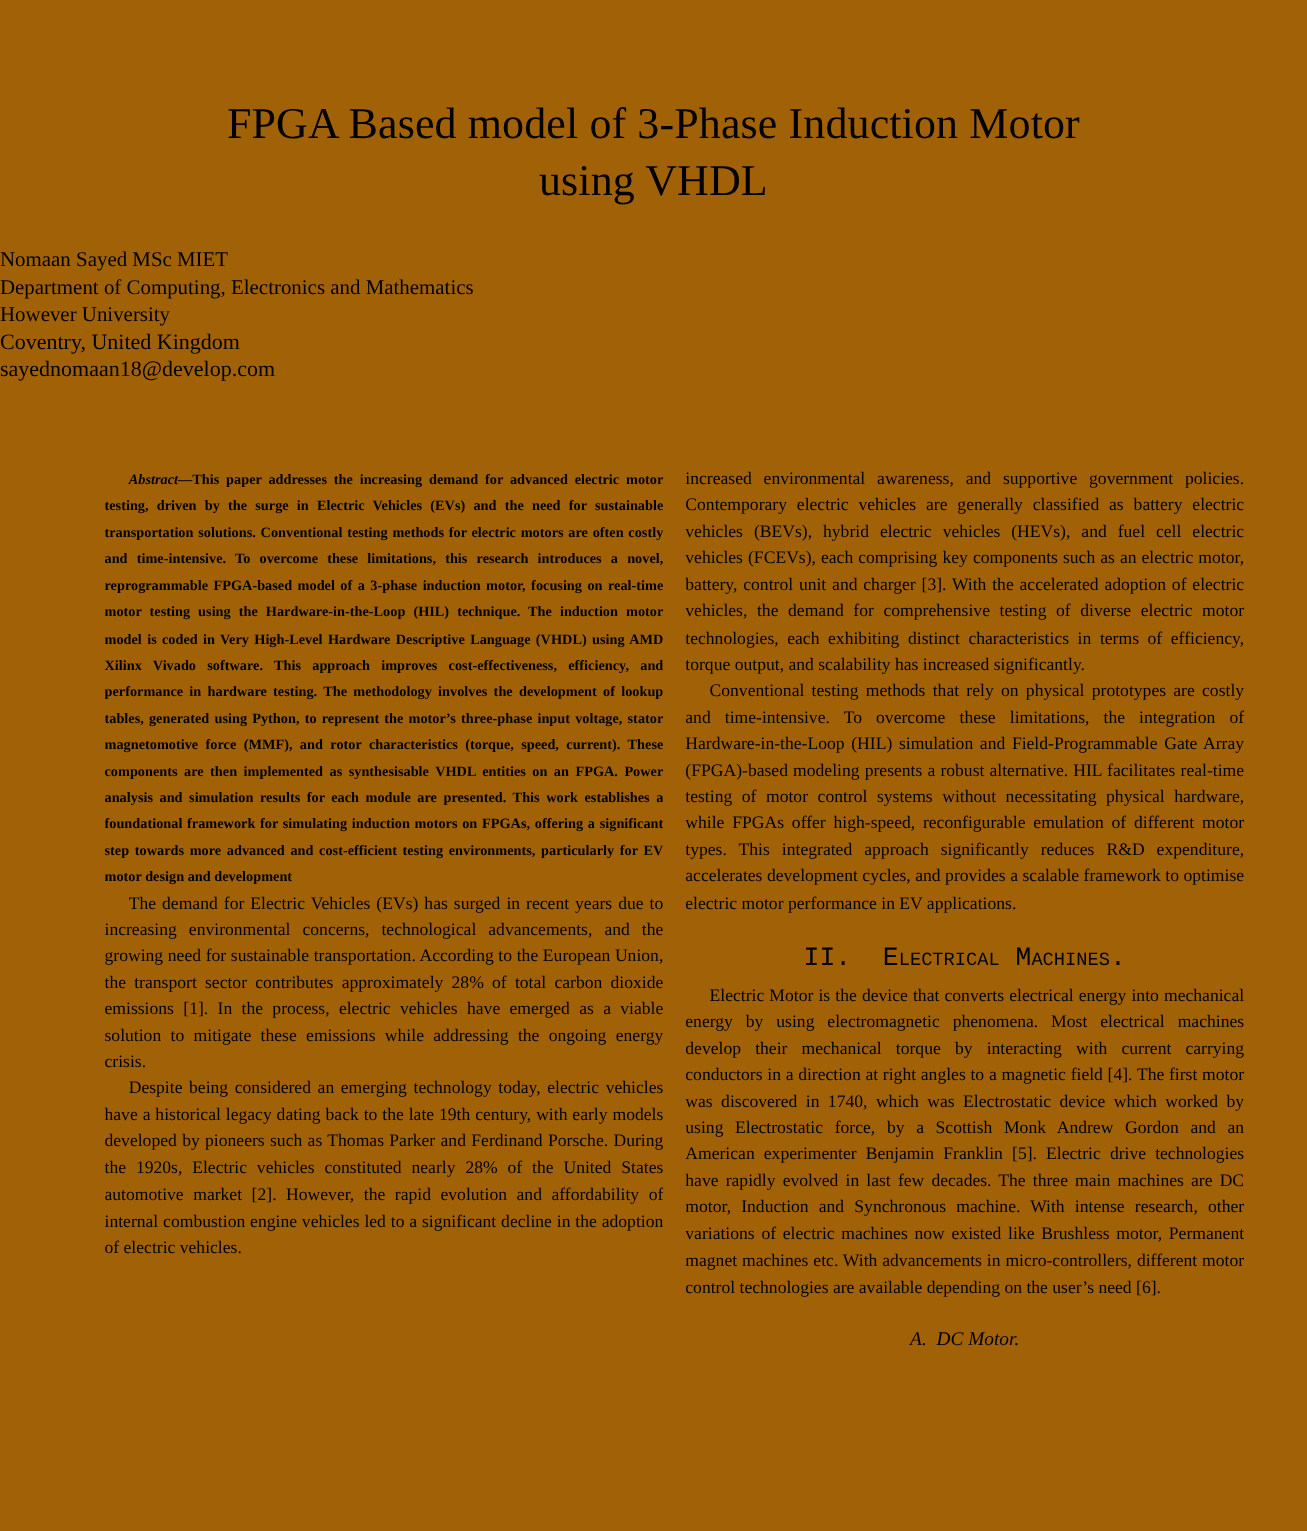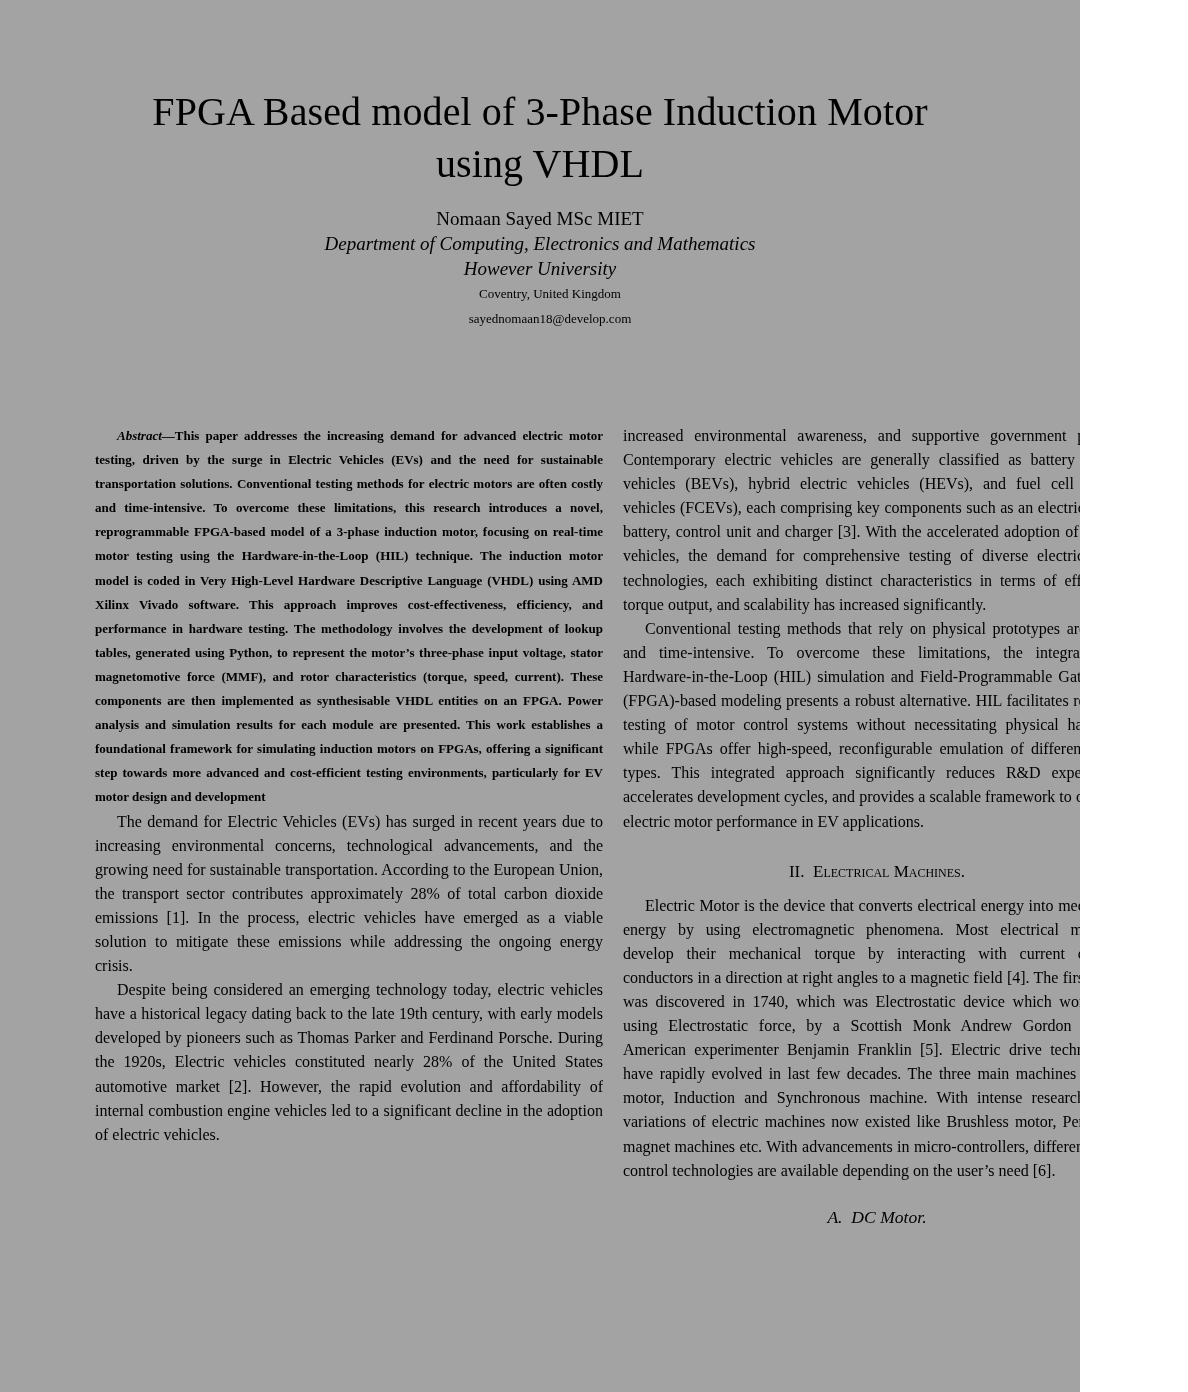--- a/index.html
+++ b/index.html
@@ -2,59 +2,56 @@
 <html><head>
 <meta charset="utf-8">
 <style>
   html, body {
     margin: 0;
     padding: 0;
     background: #ffffff;
   }
   .page {
     position: relative;
-    width: 1080px;
+    width: 1188px;
     height: 1392px;
-    background: #a3a3a3;
+    background: #a16207;
     overflow: hidden;
     font-family: "Liberation Serif", "DejaVu Serif", serif;
     color: #000000;
   }
 
   
   .title-block {
     padding-top: 86px;
   }
   .paper-title {
     font-size: 40px;
     line-height: 52px;
     text-align: center;
     font-weight: normal;
     margin: 0 auto;
     width: 800px;
     letter-spacing: 0.1px;
   }
 
   .author-block {
-    margin-top: 16px;
-    text-align: center;
+    margin-top: 34px;
     line-height: 25px;
   }
   .author-name {
     font-size: 19px;
   }
   .author-dept,
   .author-univ {
     font-size: 19px;
-    font-style: italic;
   }
   .author-loc,
   .author-email {
-    font-size: 13px;
-    padding-left: 20px;
+    font-size: 20px;
   }
 
   
   .columns {
     position: absolute;
     top: 424px;
     left: 95px;
     width: 1038px;
     height: 968px;
     overflow: hidden;
@@ -90,27 +87,28 @@
     text-indent: 22px;
   }
   p.indexterms { margin-top: 24px; }
   .lead-italic {
     font-style: italic;
     font-weight: bold;
   }
 
   h2.section-heading {
     margin: 0;
-    font-size: 17px;
+    font-size: 24px;
     line-height: 24px;
     font-weight: normal;
     text-align: center;
     font-variant: small-caps;
     padding-top: 26px;
     padding-bottom: 10px;
+    font-family: Liberation Mono, monospace;
   }
   h2.section-heading .numeral {
     font-variant: normal;
   }
 
   h3.subsection-heading {
     margin: 0;
     font-size: 17.6px;
     line-height: 24px;
     font-weight: normal;

